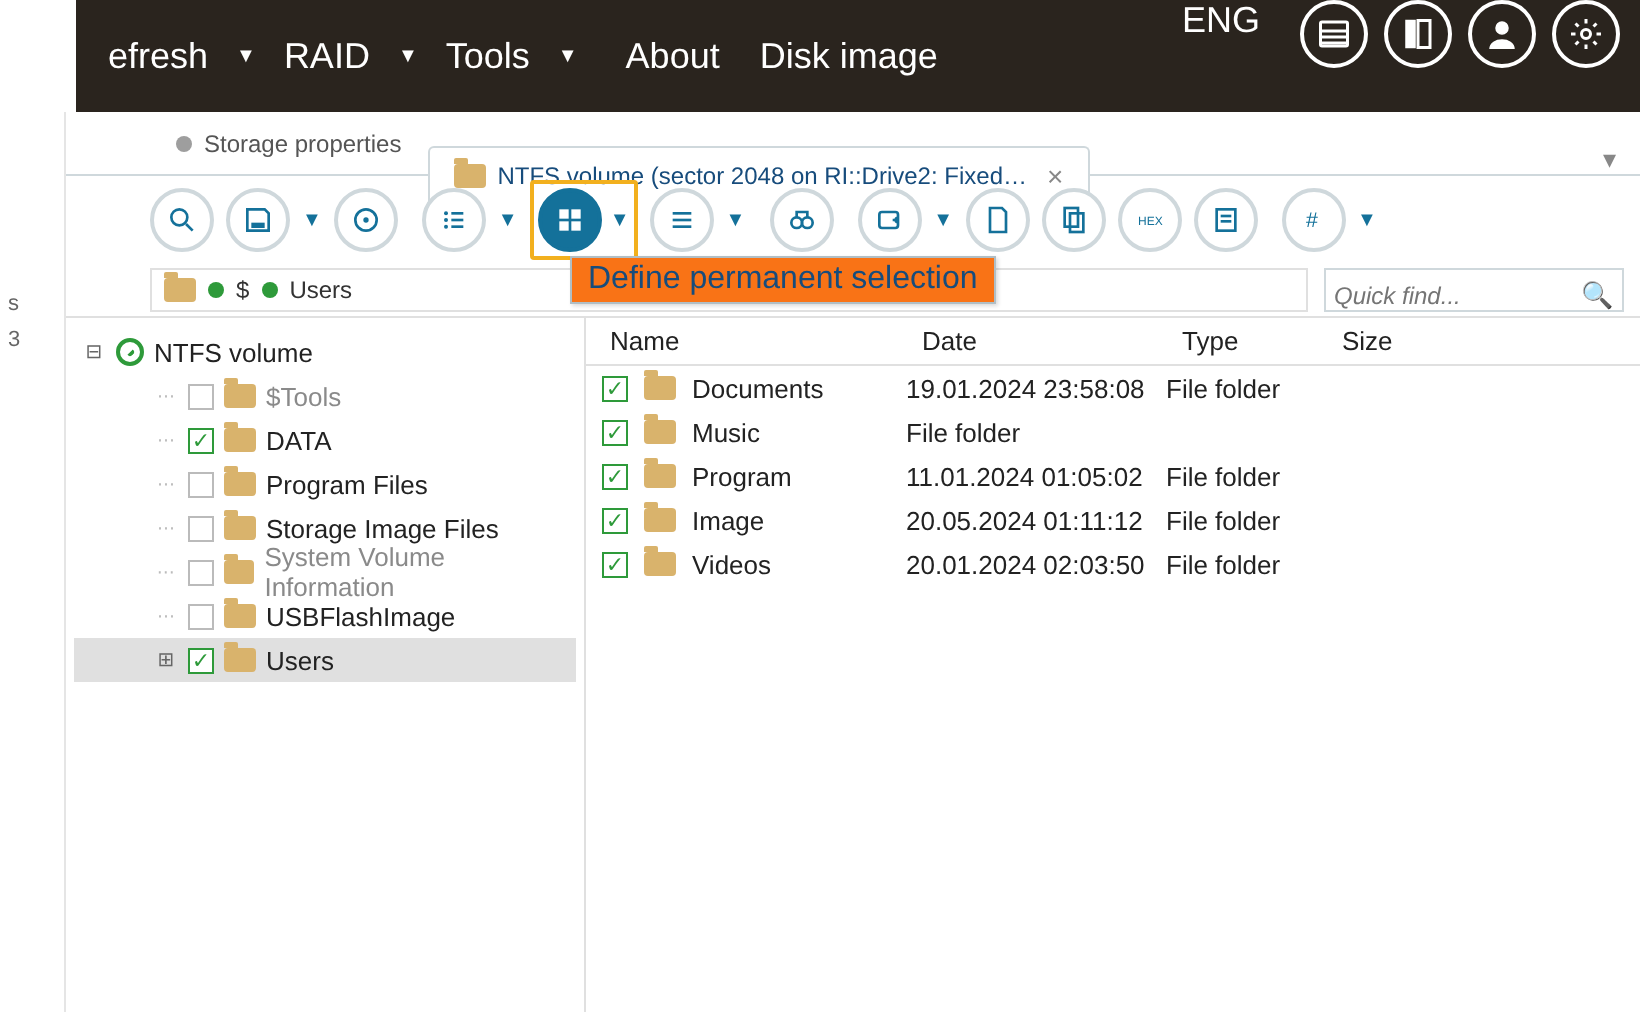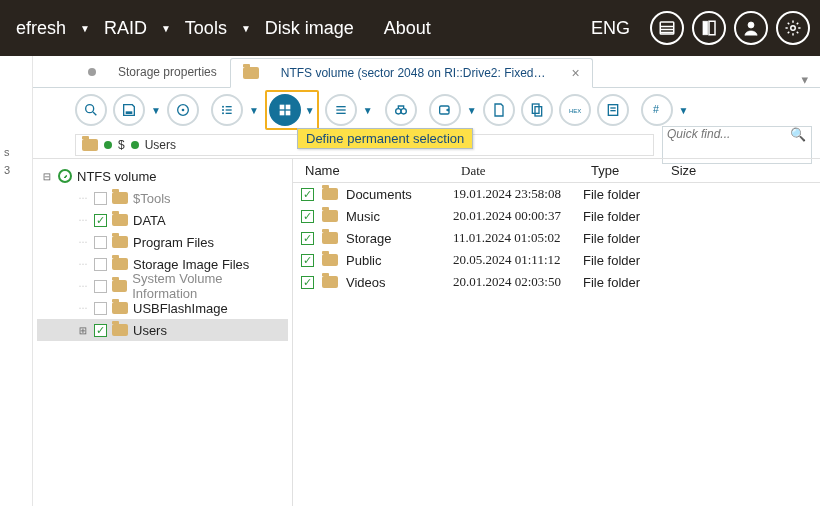--- a/index.html
+++ b/index.html
@@ -1,62 +1,62 @@
 <!DOCTYPE html>
 <html><head>
 <meta charset="utf-8">
 <style>
 * { box-sizing: border-box; margin: 0; padding: 0; font-family: "Segoe UI", Tahoma, sans-serif; }
 body { width: 820px; height: 506px; background: #fff; overflow: hidden; font-size: 13px; }
 
 
-.menubar { height: 56px; background: #2a241e; color: #fff; display: flex; align-items: center; padding: 0 10px; font-size: 18px; }
+.menubar { height: 56px; background: #2a241e; color: #fff; display: flex; padding: 0 10px; font-size: 18px; margin-left: 38px; }
 .menubar .mleft { display: flex; align-items: center; gap: 8px; }
 .menubar .mitem { display: flex; align-items: center; gap: 4px; padding: 4px 6px; }
 .menubar .caret { font-size: 10px; color: #fff; }
 .menubar .spacer { flex: 1; }
 .menubar .lang { margin-right: 12px; }
 .menubar .cbtn { width: 34px; height: 34px; border: 2px solid #fff; border-radius: 50%; display: flex; align-items: center; justify-content: center; margin-left: 8px; color: #fff; }
 .menubar .cbtn svg { width: 18px; height: 18px; fill: #fff; stroke: #fff; }
 
 
 .main { display: flex; height: calc(100% - 56px); }
 .leftgutter { width: 33px; border-right: 1px solid #e5e5e5; background: #fff; font-size: 11px; color: #666; padding-top: 90px; }
 .leftgutter .g { height: 18px; padding-left: 4px; }
 
 .work { flex: 1; display: flex; flex-direction: column; }
 
 
 .tabstrip { height: 32px; display: flex; align-items: flex-end; border-bottom: 1px solid #cfd8dc; padding-left: 42px; background: #fff; position: relative; }
-.tab { height: 30px; display: flex; align-items: center; gap: 22px; padding: 0 12px; font-size: 12px; color: #555; border: 1px solid transparent; }
+.tab { height: 30px; display: flex; align-items: center; gap: 6px; padding: 0 12px; font-size: 12px; color: #555; border: 1px solid transparent; }
 .tab.inactive { }
-.tab.active { background: #fff; border: 1px solid #cfd8dc; border-bottom: 1px solid #fff; border-radius: 3px 3px 0 0; color: #174c7c; position: relative; top: 1px; }
+.tab.active { background: #fff; border: 1px solid #cfd8dc; border-bottom: 1px solid #fff; border-radius: 3px 3px 0 0; color: #174c7c; position: relative; top: 16px; }
 .tab .dot { width: 8px; height: 8px; border-radius: 50%; background: #9e9e9e; display: inline-block; }
 .tab .foldicn { width: 16px; height: 12px; background: #d9b36c; border-radius: 2px; display: inline-block; position: relative; }
 .tab .foldicn::before { content: ""; position: absolute; top: -3px; left: 0; width: 7px; height: 3px; background: #d9b36c; border-radius: 1px 1px 0 0; }
 .tab .x { color: #888; margin-left: 4px; font-size: 14px; }
 .tabright { margin-left: auto; padding: 0 12px; color: #888; }
 
 
 .toolbar { height: 44px; display: flex; align-items: center; gap: 6px; padding: 0 10px 0 42px; position: relative; }
 .tbtn { width: 32px; height: 32px; border: 2px solid #cfd8dc; border-radius: 50%; display: flex; align-items: center; justify-content: center; color: #14719a; background: #fff; }
 .tbtn.filled { background: #14719a; color: #fff; border-color: #14719a; }
 .tbtn svg { width: 16px; height: 16px; fill: currentColor; }
 .tbtn.sep { margin-left: 6px; }
 .tdrop { font-size: 10px; color: #14719a; }
 .highlight { border: 2px solid #f2b01e; padding: 2px; display: flex; align-items: center; gap: 4px; border-radius: 2px; }
-.tooltip { position: absolute; top: 40px; left: 264px; background: #fde047; border: 1px solid #b0bec5; padding: 2px 8px; font-size: 13px; color: #174c7c; box-shadow: 1px 1px 2px rgba(0,0,0,.15); z-index: 5; }
+.tooltip { position: absolute; top: 40px; left: 252px; background: #f97316; border: 1px solid #b0bec5; padding: 2px 8px; font-size: 16px; color: #174c7c; box-shadow: 1px 1px 2px rgba(0,0,0,.15); z-index: 5; }
 
 
 .crumbbar { height: 26px; display: flex; align-items: center; padding: 0 8px 0 42px; gap: 8px; }
 .crumb { flex: 1; display: flex; align-items: center; gap: 6px; border: 1px solid #e0e0e0; height: 22px; padding: 0 6px; font-size: 12px; color: #333; }
 .crumb .foldicn2 { width: 16px; height: 12px; background: #d9b36c; border-radius: 2px; position: relative; }
 .crumb .foldicn2::before { content: ""; position: absolute; top: -3px; left: 0; width: 7px; height: 3px; background: #d9b36c; border-radius: 1px 1px 0 0; }
 .crumb .gsq { width: 8px; height: 8px; border-radius: 50%; background: #2e9a3a; }
-.qf { width: 150px; height: 38px; border: 1px solid #cfd8dc; display: flex; align-items: flex-start; padding: 0 4px; }
+.qf { width: 150px; height: 22px; border: 1px solid #cfd8dc; display: flex; align-items: flex-end; padding: 0 4px; }
 .qf input { border: none; outline: none; flex: 1; font-size: 12px; font-style: italic; color: #888; width: 100px; }
 .qf .mag { color: #14719a; }
 
 
 .body { flex: 1; display: flex; border-top: 1px solid #e0e0e0; }
 .tree { width: 260px; border-right: 1px solid #e0e0e0; padding: 6px 4px; font-size: 13px; color: #222; }
 .tree .node { display: flex; align-items: center; gap: 5px; height: 22px; padding-left: 4px; }
 .tree .node.selected { background: #e0e0e0; }
 .tree .indent2 { padding-left: 40px; }
 .tree .arrow, .tree .expand { width: 12px; font-size: 10px; color: #666; text-align: center; display: inline-block; }
@@ -69,46 +69,46 @@
 .fold::before { content: ""; position: absolute; top: -3px; left: 0; width: 7px; height: 3px; background: #d9b36c; border-radius: 1px 1px 0 0; }
 
 
 .flist { flex: 1; display: flex; flex-direction: column; }
 .fhdr { display: flex; height: 24px; align-items: center; border-bottom: 1px solid #e0e0e0; font-size: 13px; color: #222; }
 .fhdr .col { padding-left: 8px; }
 .frow { display: flex; height: 22px; align-items: center; font-size: 13px; color: #222; }
 .frow .chk2 { width: 13px; height: 13px; border: 1px solid #2e9a3a; display: inline-flex; align-items: center; justify-content: center; font-size: 11px; color: #2e9a3a; margin-left: 8px; }
 .frow .fold { margin: 0 8px; }
 .cName { width: 160px; display: flex; align-items: center; }
-.cDate { width: 130px; font-family: Liberation Serif, serif; }
+.cDate { width: 130px; }
 .cType { width: 80px; }
 .cSize { width: 80px; text-align: left; }
 </style>
 </head>
 <body>
 
 <div class="menubar">
   <div class="mleft">
     <span class="mitem">
         <span>efresh</span>
       </span>
     <span class="caret">▼</span>
     <span class="mitem">
         <span>RAID</span>
       </span>
     <span class="caret">▼</span>
     <span class="mitem">
         <span>Tools</span>
       </span>
     <span class="caret">▼</span>
+    <span class="mitem" style="margin-left:10px;">
+        <span>About</span>
+      </span>
     <span class="mitem">
         <span>Disk image</span>
-      </span>
-    <span class="mitem" style="margin-left:10px;">
-        <span>About</span>
       </span>
   </div>
   <div class="spacer"></div>
   <span class="lang">ENG</span>
   <span class="cbtn">
       <svg viewBox="0 0 24 24">
         <rect x="3" y="4" width="18" height="16" rx="1" fill="none" stroke-width="2"></rect>
         <line x1="3" y1="10" x2="21" y2="10" stroke-width="2"></line>
         <line x1="3" y1="14" x2="21" y2="14" stroke-width="2"></line>
         <line x1="3" y1="18" x2="21" y2="18" stroke-width="2"></line>
@@ -342,39 +342,38 @@
               <div class="cDate">19.01.2024 23:58:08</div>
               <div class="cType">File folder</div>
               <div class="cSize"></div>
             </div>
             <div class="frow">
               <div class="cName">
                 <span class="chk2">✓</span>
                 <span class="fold"></span>
                 <span>Music</span>
               </div>
-              <div class="cDate">20.01.2024 00:00:37</div>
-              <div class="cType">File folder</div>
-              <div class="cSize"></div>
-            </div>
-            <div class="frow">
-              <div class="cName">
-                <span class="chk2">✓</span>
-                <span class="fold"></span>
-                <span>Storage</span>
+              <div class="cType">File folder</div>
+              <div class="cSize"></div>
+            </div>
+            <div class="frow">
+              <div class="cName">
+                <span class="chk2">✓</span>
+                <span class="fold"></span>
+                <span>Program</span>
               </div>
               <div class="cDate">11.01.2024 01:05:02</div>
               <div class="cType">File folder</div>
               <div class="cSize"></div>
             </div>
             <div class="frow">
               <div class="cName">
                 <span class="chk2">✓</span>
                 <span class="fold"></span>
-                <span>Public</span>
+                <span>Image</span>
               </div>
               <div class="cDate">20.05.2024 01:11:12</div>
               <div class="cType">File folder</div>
               <div class="cSize"></div>
             </div>
             <div class="frow">
               <div class="cName">
                 <span class="chk2">✓</span>
                 <span class="fold"></span>
                 <span>Videos</span>

